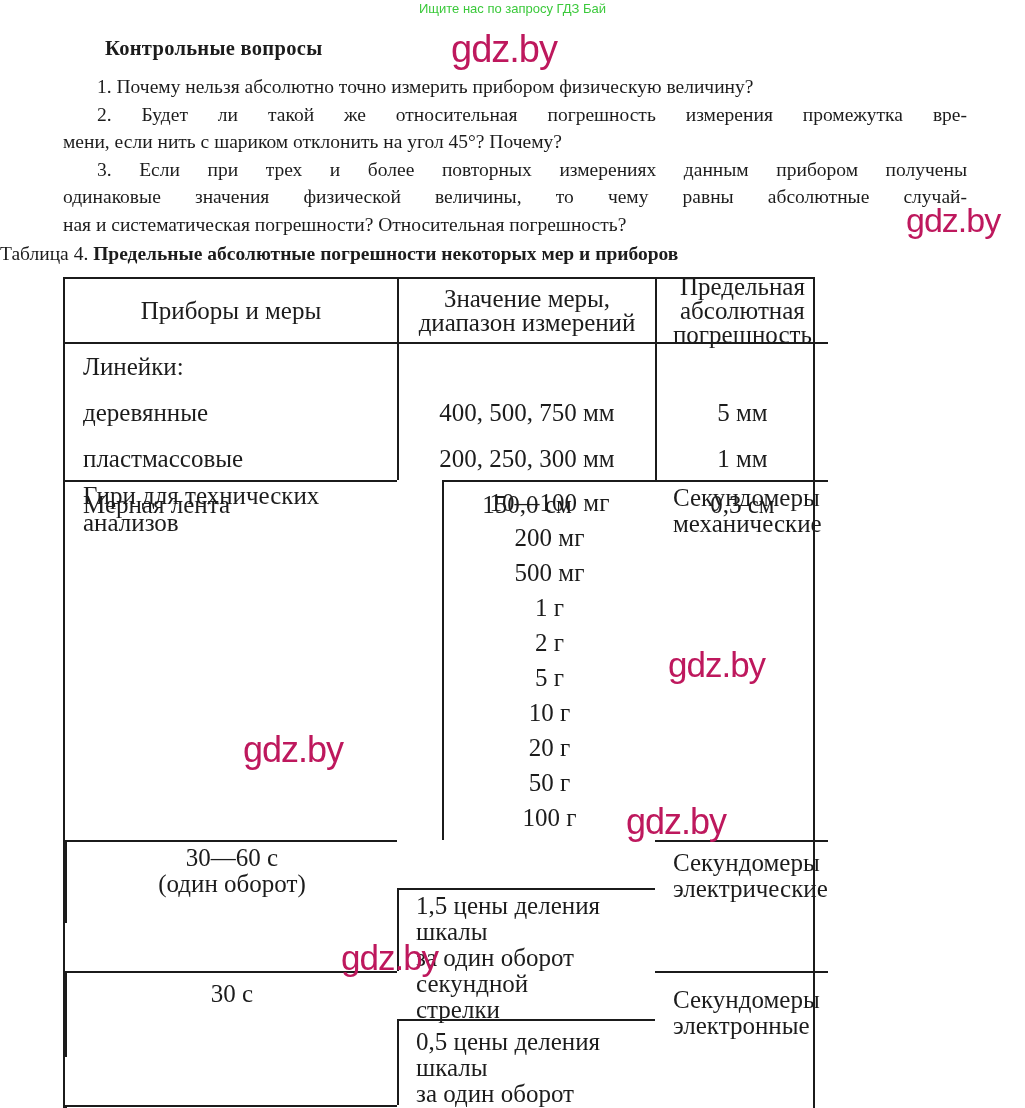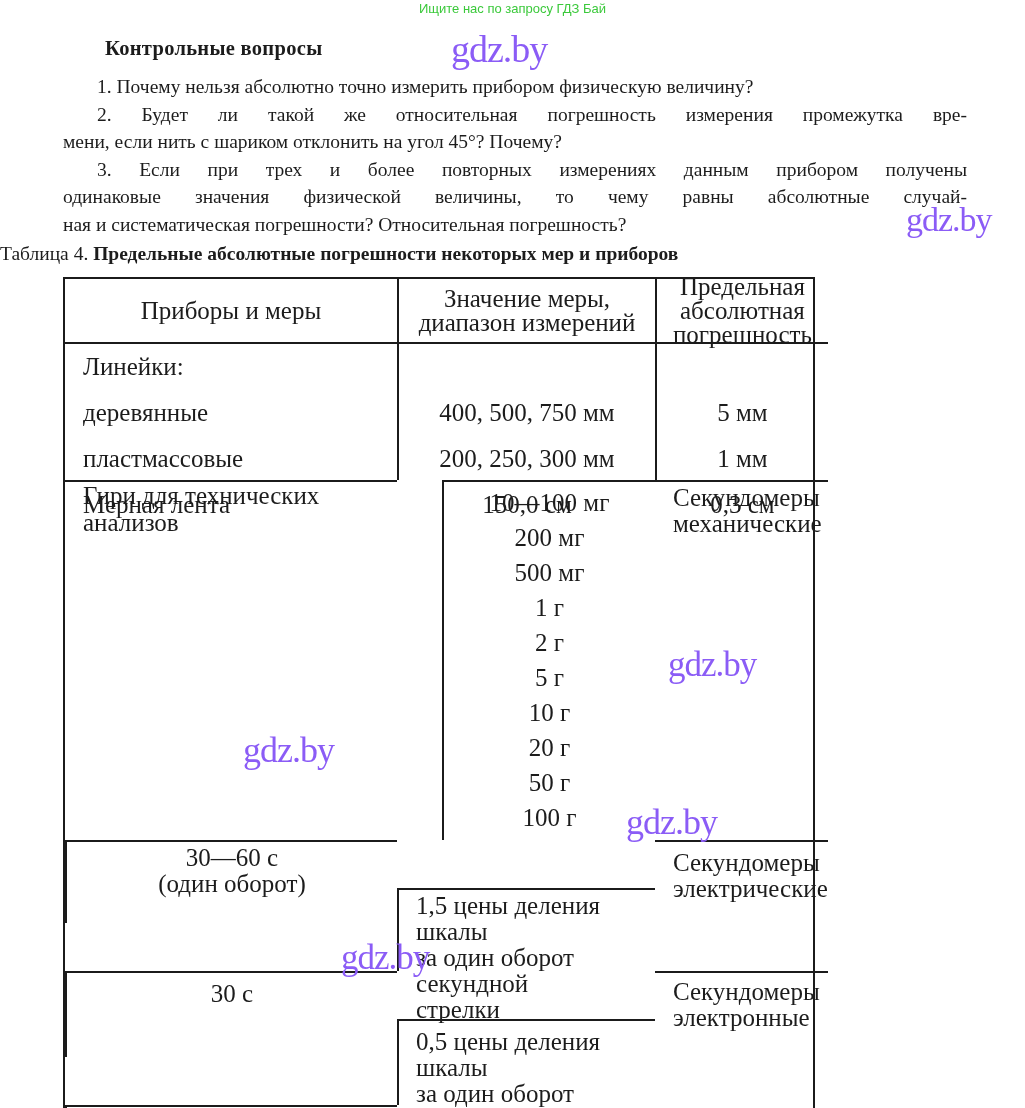--- a/index.html
+++ b/index.html
@@ -46,24 +46,24 @@
   .cl { padding-left:18px; text-align:left; }
   .cc { text-align:center; }
   .cp { padding-left:17px; text-align:left;margin-top:48px; }
   
   .g1 { height:138px; line-height:46px; }
   .g2 { height:360px; }
   .g2.cl { line-height:27px; padding-top:0; }
   .g2.cc { line-height:35px; padding-top:3px;margin-left:45px; }
   .g3 { height:83px; line-height:26px; padding-top:3px; }
   .g4 { height:86px; line-height:26px; padding-top:8px; }
-  .g5 { height:32px; line-height:26px; padding-top:6px; }
+  .g5 { height:32px; line-height:26px; padding-top:14px; }
   .wm {
-    position:absolute; font-family:Liberation Serif, serif;
-    color:#8b5cf6; letter-spacing:-1px; white-space:nowrap; line-height:1;
+    position:absolute; font-family:Liberation Sans, sans-serif;
+    color:#be185d; letter-spacing:-1px; white-space:nowrap; line-height:1;
   }
   .wm1 { left:451px; top:30px;  font-size:38px; }
   .wm2 { left:906px; top:203px; font-size:34px; }
   .wm3 { left:668px; top:647px; font-size:35px; }
   .wm4 { left:243px; top:732px; font-size:36px; }
   .wm5 { left:626px; top:804px; font-size:36px; }
   .wm6 { left:341px; top:940px; font-size:35px; }
   .footer {
     position:absolute; top:1081px; left:0; width:100%; text-align:center;
     font-family:"Liberation Sans","DejaVu Sans",sans-serif;

